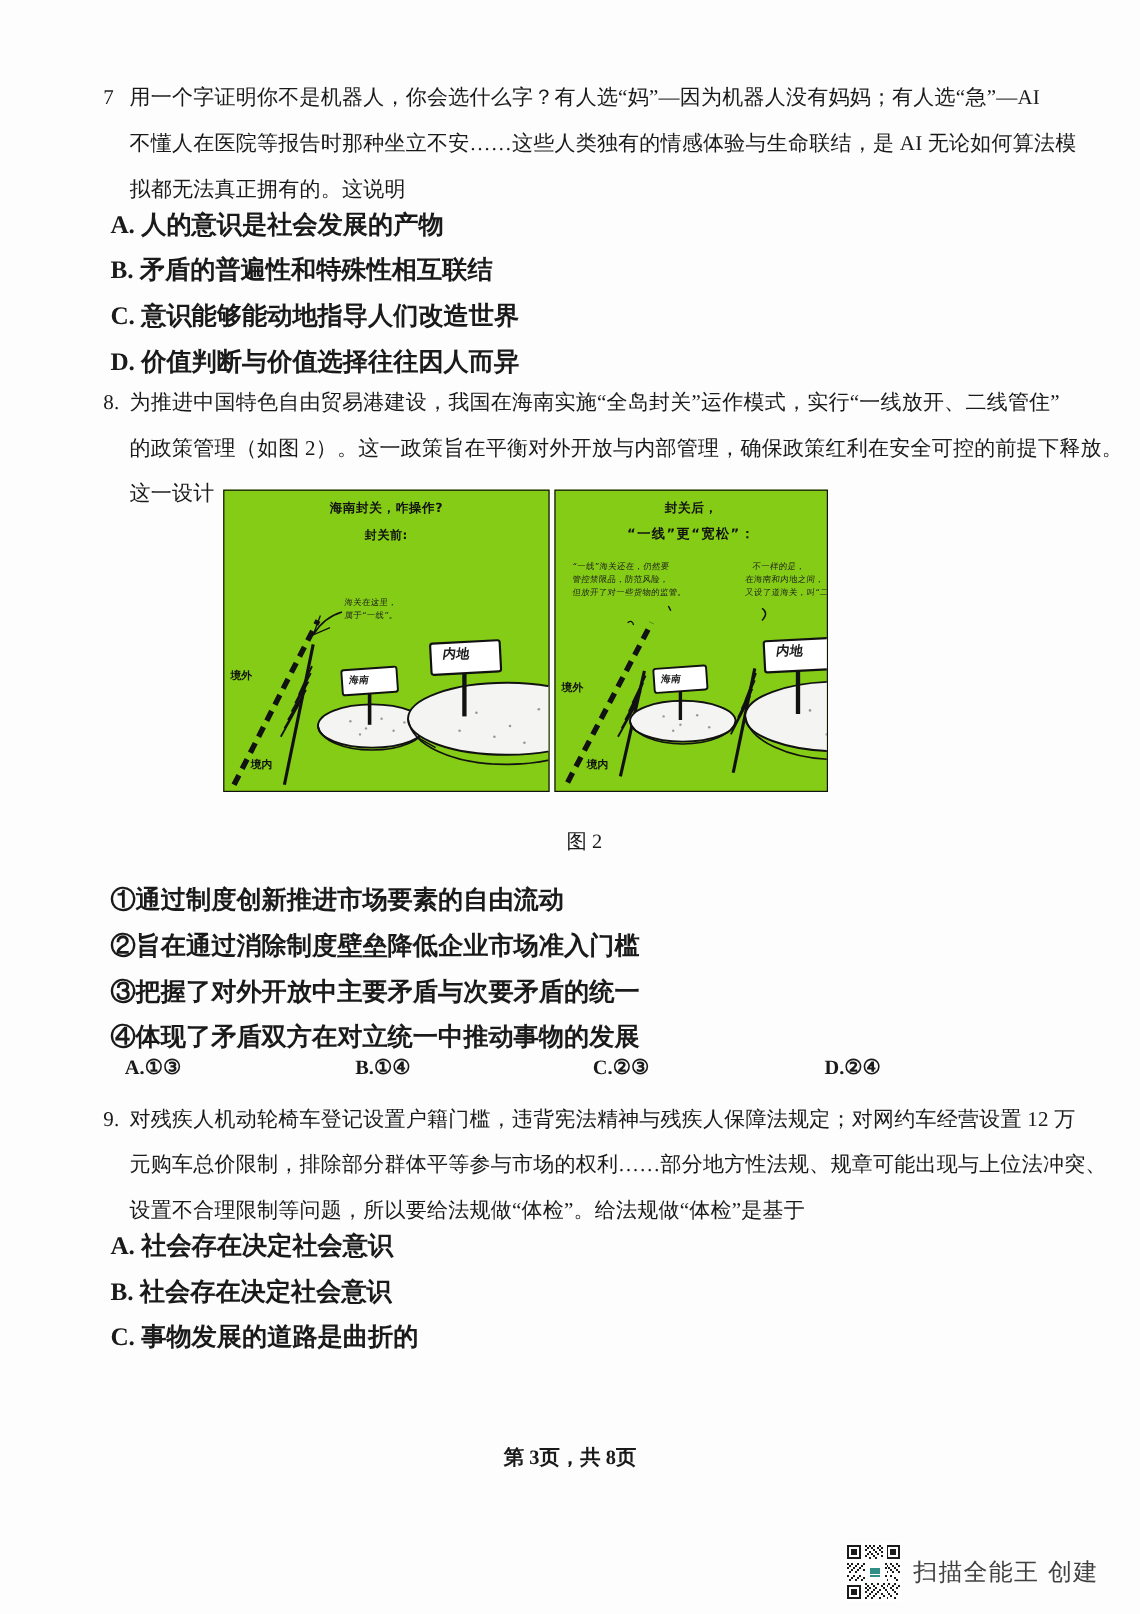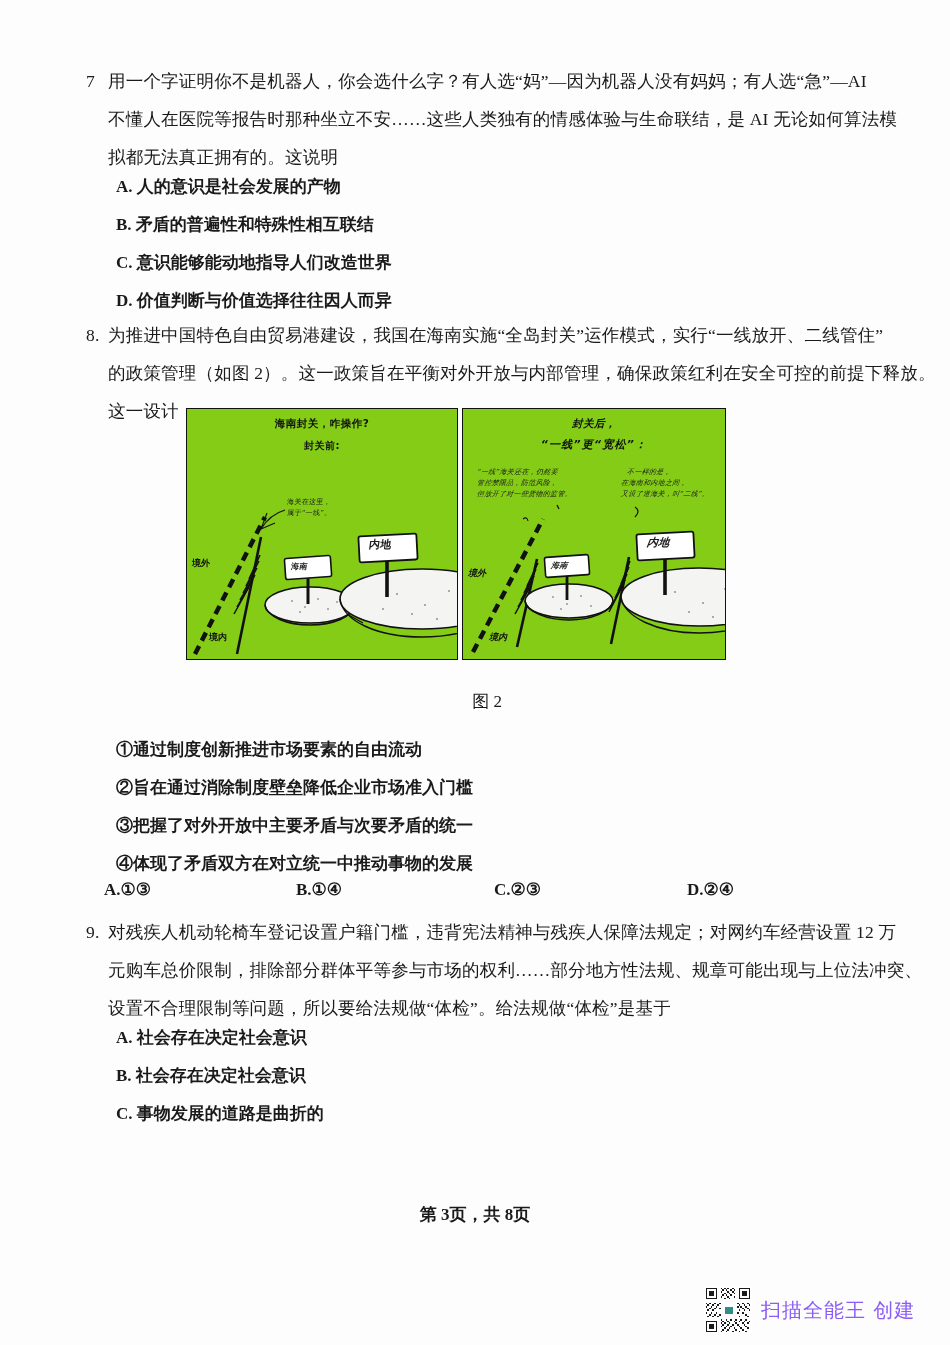--- a/index.html
+++ b/index.html
@@ -39,22 +39,22 @@
     font-family: "Liberation Serif", serif;
   }
   .qtext {
     flex: 1 1 auto;
   }
   .indent {
     padding-left: 22px;
   }
   .opt {
     position: absolute;
-    left: 116px;
-    font-size: 17px;
+    left: 92px;
+    font-size: 21px;
     line-height: 38px;
     white-space: nowrap;
     font-weight: 600;
   }
   .opt-bold {
     font-weight: 700;
   }
   
   .optrow {
     position: absolute;
@@ -78,21 +78,21 @@
   .panel {
     position: absolute;
     top: 0;
     height: 252px;
     border: 1.6px solid #111;
     background: #84cc16;
     box-sizing: border-box;
     overflow: hidden;
   }
   .panel.left { left: 0; width: 272px; }
-  .panel.right { left: 276px; width: 264px; font-style: italic; }
+  .panel.right { left: 276px; width: 228px; }
   .panel-title {
     position: absolute;
     width: 100%;
     text-align: center;
     font-family: "DejaVu Sans", sans-serif;
     font-weight: 700;
     color: #111;
   }
   .t1 { top: 8px; font-size: 10.5px; letter-spacing: 0.5px; }
   .t2 { top: 30px; font-size: 10px; letter-spacing: 0.5px; }
@@ -137,21 +137,21 @@
     position: absolute;
     left: 704px;
     top: 1286px;
     display: flex;
     align-items: center;
     gap: 9px;
   }
   .wm-text {
     font-family: "DejaVu Sans", sans-serif;
     font-size: 20px;
-    color: #8b5cf6;
+    color: #404040;
     letter-spacing: 1px;
   }
   svg { display: block; }
 </style>
 </head>
 <body>
 
 <div class="page">
 
   <div class="qblock" style="top:62px;">

